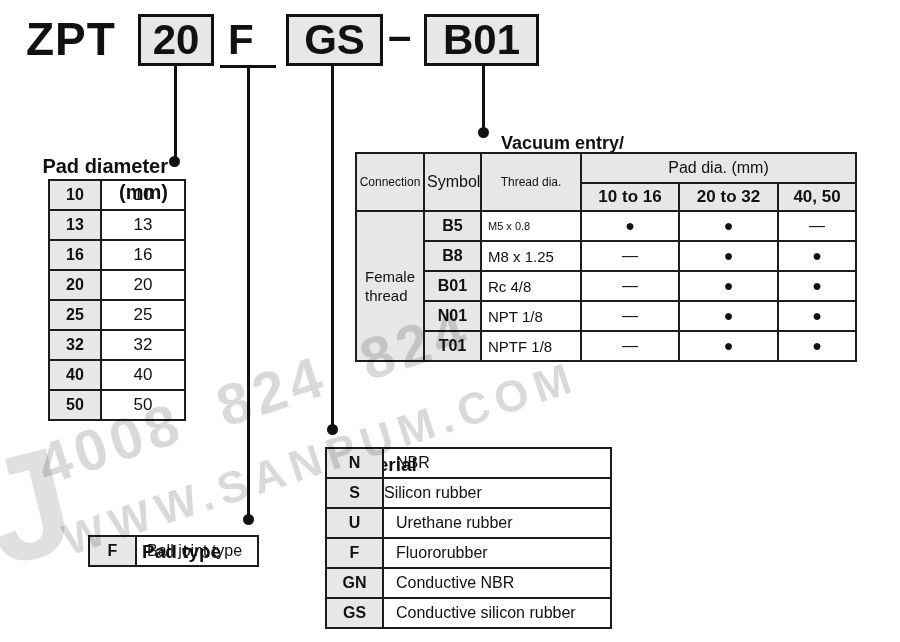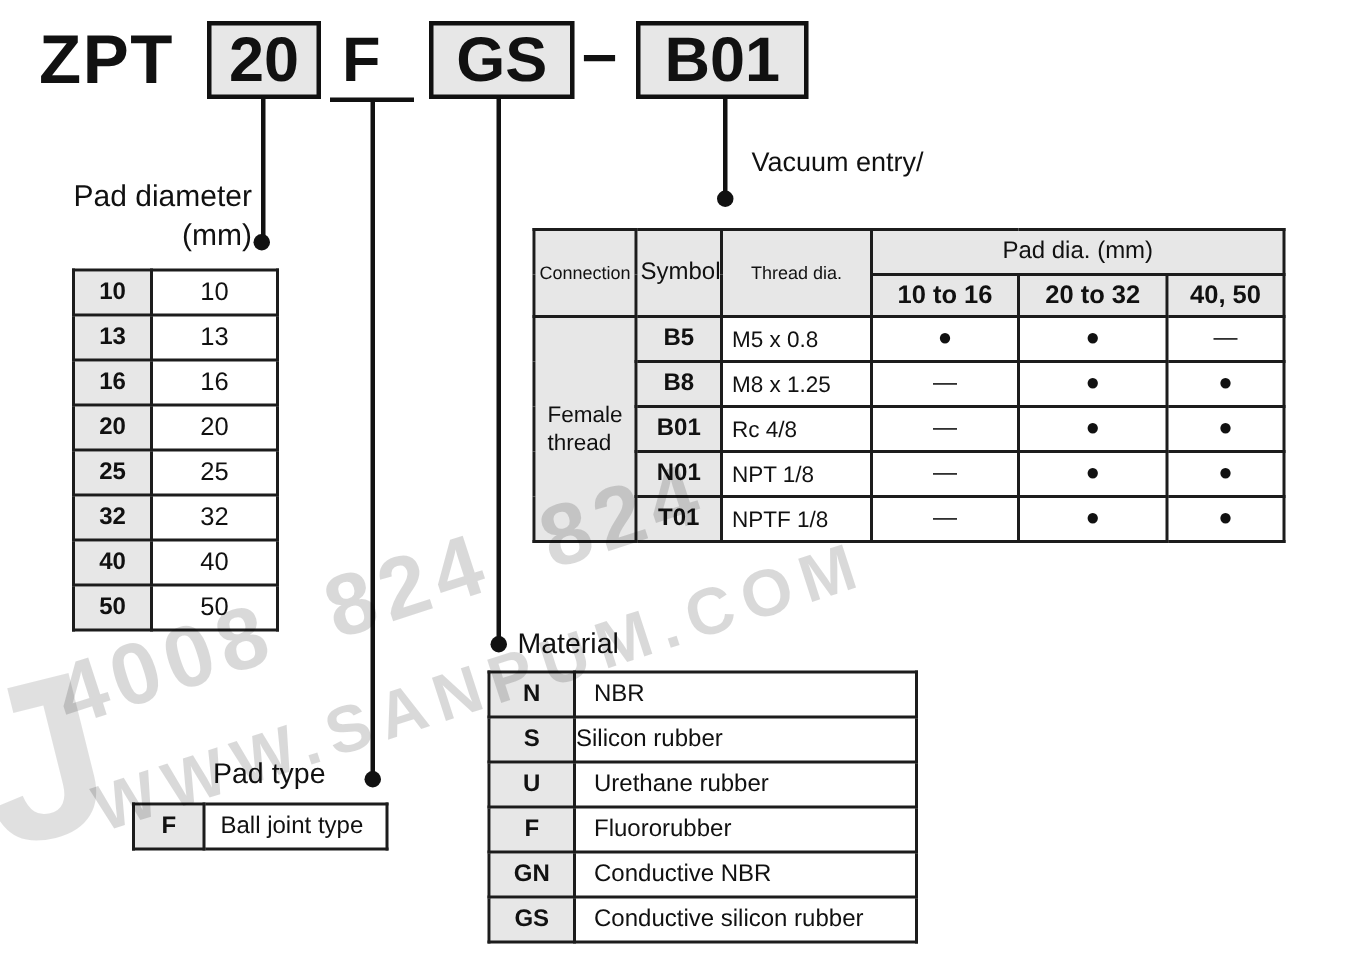--- a/index.html
+++ b/index.html
@@ -18,21 +18,21 @@
   }
   .code-letter{font-size:42px;font-weight:bold;}
   .code-dash{font-size:42px;font-weight:bold;}
   .underline{background:#111;height:3px;}
 
   
   .vline{width:2.5px;background:#111;}
   .bullet{width:11px;height:11px;border-radius:50%;background:#111;}
 
   
-  .sec-title{font-weight:normal;white-space:nowrap;}
+  .sec-title{font-weight:bold;white-space:nowrap;margin-top:35px;}
 
   
   table.t{border-collapse:collapse;table-layout:fixed;}
   table.t td{border:2px solid #1c1c1c;font-size:16px;padding:0 6px;box-sizing:border-box;
     overflow:hidden;white-space:nowrap;}
   .g{background:#e7e7e7;}
   .bld{font-weight:bold;margin-left:29px;}
   .ctr{text-align:center;padding:0 2px !important;}
   .sym{font-weight:bold;font-size:17px;text-align:center;background:#e7e7e7;}
   .dotcell{text-align:center;font-size:17px;}
@@ -148,21 +148,21 @@
     <td class="g ctr bld" style="font-size:17px">10 to 16</td>
     <td class="g ctr bld" style="font-size:17px">20 to 32</td>
     <td class="g ctr bld" style="font-size:17px">40, 50</td>
   </tr>
   <tr style="height:30px">
     <td rowspan="5" class="g" style="font-size:15px;line-height:19px;padding-left:8px">
       <div>Female</div>
       <div>thread</div>
     </td>
     <td class="sym">B5</td>
-    <td style="font-size:15px">M5 x 0.8</td>
+    <td style="font-size:11px">M5 x 0.8</td>
     <td class="dotcell">●</td>
     <td class="dotcell">●</td>
     <td class="dotcell">—</td>
   </tr>
   <tr style="height:30px">
     <td class="sym">B8</td>
     <td style="font-size:15px">M8 x 1.25</td>
     <td class="dotcell">—</td>
     <td class="dotcell">●</td>
     <td class="dotcell">●</td>

